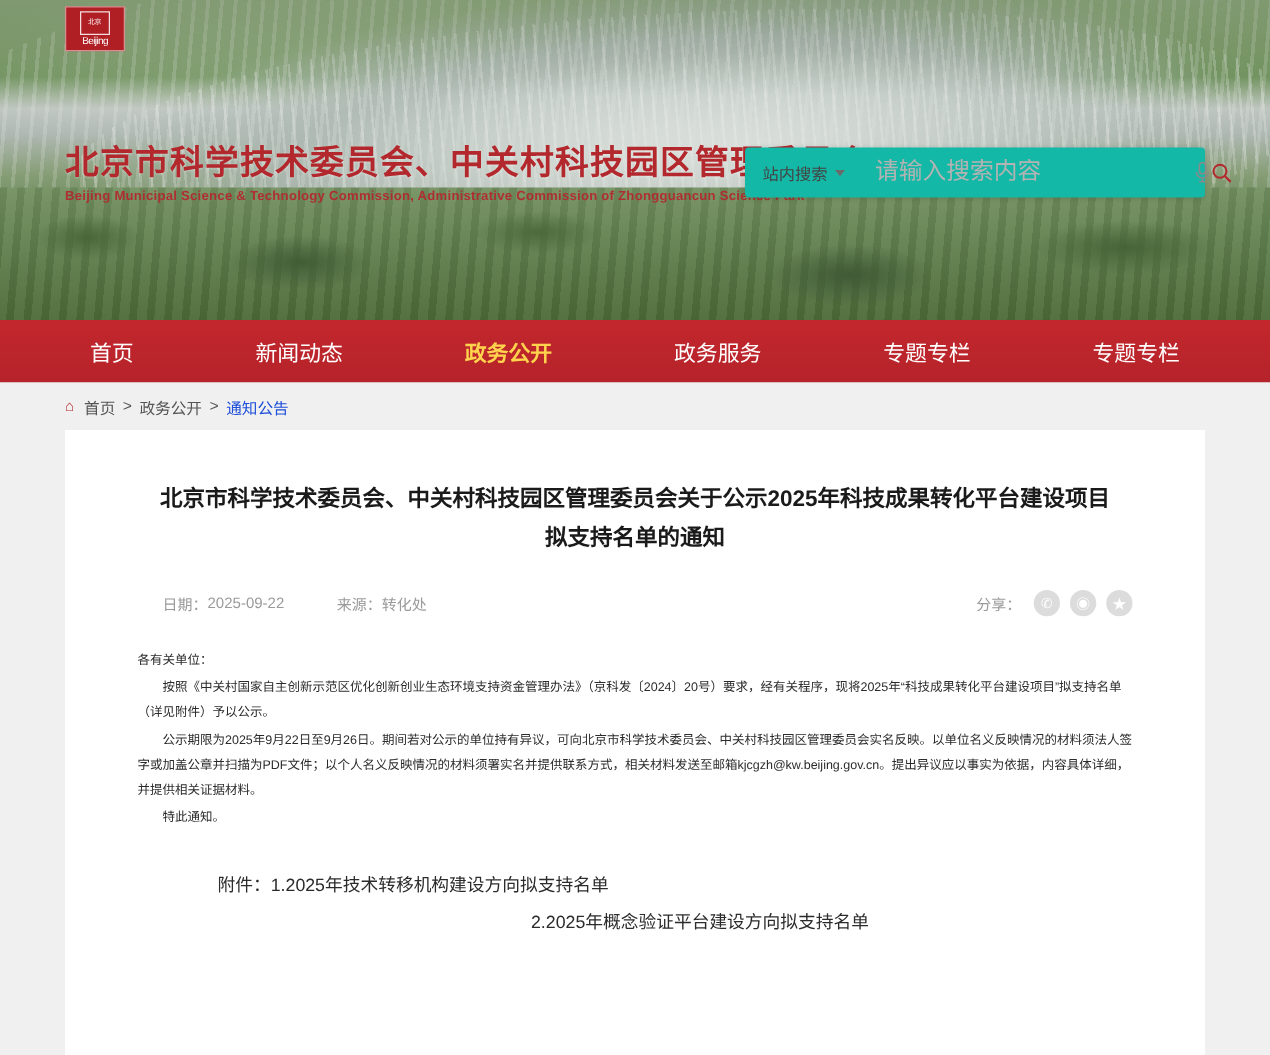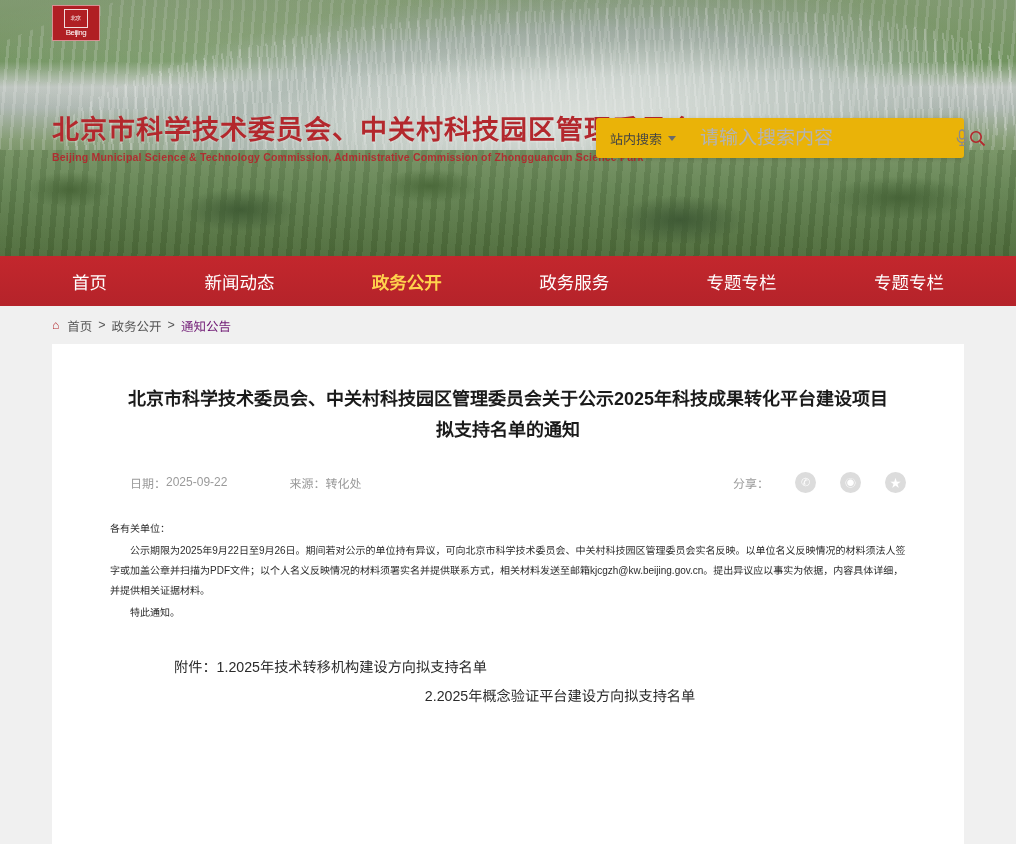--- a/index.html
+++ b/index.html
@@ -131,21 +131,21 @@
     letter-spacing: .2px;
     white-space: nowrap;
     opacity: .93;
   }
 
   
   .searchbox {
     position: absolute;
     right: 52px; top: 118px;
     width: 368px; height: 40px;
-    background: #eab308;
+    background: #14b8a6;
     border-radius: 3px;
     display: flex; align-items: center;
     z-index: 5;
     box-shadow: 0 1px 4px rgba(0,0,0,.15);
   }
   .search-scope {
     display: flex; align-items: center; gap: 6px;
     padding: 0 12px 0 14px;
     font-size: 13px; color: #444;
     height: 100%;
@@ -197,21 +197,21 @@
   
   .breadcrumb {
     width: 1016px; height: 38px;
     background: #f0f0f0;
     display: flex; align-items: center;
     padding-left: 52px;
     font-size: 12.5px; color: #555;
     gap: 6px;
   }
   .breadcrumb a { color: #555; text-decoration: none; }
-  .breadcrumb a.cur { color: #701a75; }
+  .breadcrumb a.cur { color: #1d4ed8; }
   .home-icon { color: #b3282d; font-size: 12px; margin-right: 2px; }
 
   
   .page-wrap {
     width: 1016px;
     background: #f0f0f0;
     padding: 0 52px 0 52px;
   }
   .article {
     width: 912px;
@@ -227,24 +227,24 @@
     line-height: 1.7;
     margin: 0 10px 0 10px;
   }
   .art-meta {
     margin-top: 26px;
     display: flex; align-items: center;
     font-size: 12px; color: #9a9a9a;
     height: 22px;
   }
   .art-meta .m1 { margin-left: 20px; }
-  .art-meta .m2 { margin-left: 62px; }
+  .art-meta .m2 { margin-left: 42px; }
   .art-meta .share-wrap {
     margin-left: auto;
-    display: flex; align-items: center; gap: 24px;
+    display: flex; align-items: center; gap: 8px;
   }
   .share-label { color: #9a9a9a; margin-right: 2px; }
   .share-btn {
     width: 21px; height: 21px; border-radius: 50%;
     background: #dcdcdc; color: #fff;
     display: flex; align-items: center; justify-content: center;
     font-size: 11px; cursor: pointer;
   }
 
   .art-body {
@@ -343,20 +343,21 @@
       <span class="share-wrap">
         <span class="share-label">分享：</span>
         <span class="share-btn">✆</span>
         <span class="share-btn">◉</span>
         <span class="share-btn">★</span>
       </span>
     </div>
 
     <div class="art-body">
       <p>各有关单位：</p>
+      <p class="ind">按照《中关村国家自主创新示范区优化创新创业生态环境支持资金管理办法》（京科发〔2024〕20号）要求，经有关程序，现将2025年“科技成果转化平台建设项目”拟支持名单（详见附件）予以公示。</p>
       <p class="ind">公示期限为2025年9月22日至9月26日。期间若对公示的单位持有异议，可向北京市科学技术委员会、中关村科技园区管理委员会实名反映。以单位名义反映情况的材料须法人签字或加盖公章并扫描为PDF文件；以个人名义反映情况的材料须署实名并提供联系方式，相关材料发送至邮箱kjcgzh@kw.beijing.gov.cn。提出异议应以事实为依据，内容具体详细，并提供相关证据材料。</p>
       <p class="ind">特此通知。</p>
     </div>
 
     <div class="attach">
       <div>
         <span>附件：</span><span>1.2025年技术转移机构建设方向拟支持名单</span>
       </div>
       <div class="a2">
         <span>2.2025年概念验证平台建设方向拟支持名单</span>

